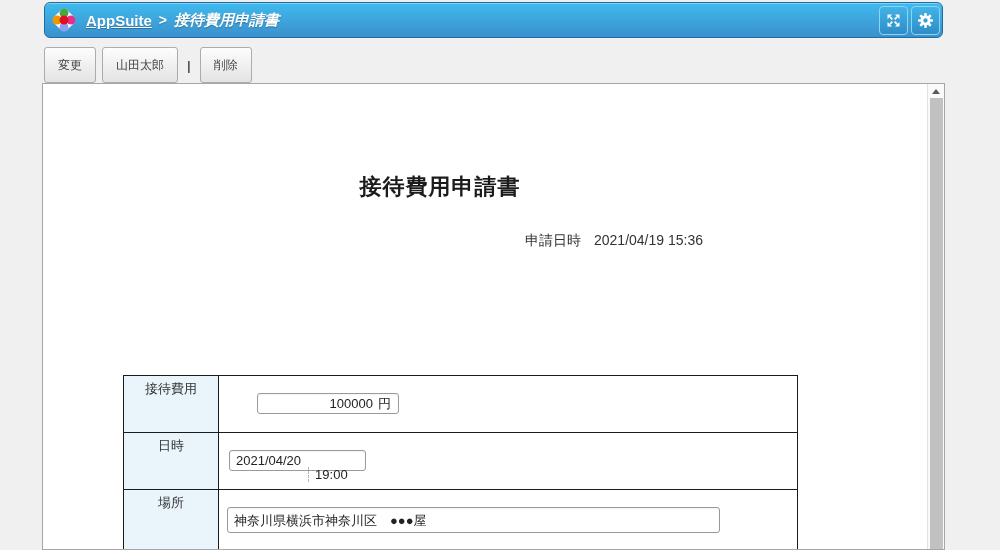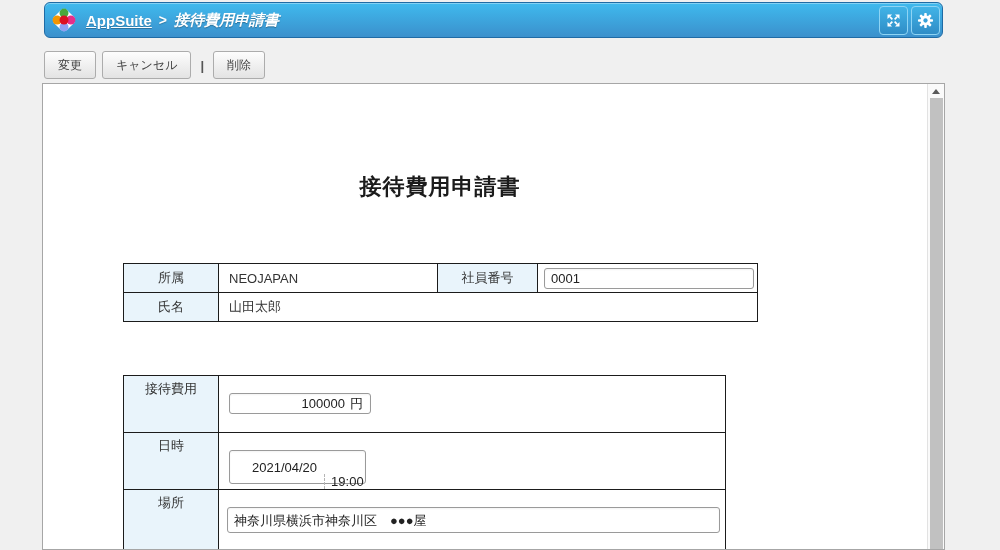--- a/index.html
+++ b/index.html
@@ -24,21 +24,21 @@
   .topbar-right { margin-left:auto; display:flex; gap:3px; }
   .bar-btn {
     width:29px; height:29px; border:1px solid #8ed4f4; border-radius:4px;
     background:linear-gradient(#41b4e7,#2f8cc6);
     display:flex; align-items:center; justify-content:center; cursor:pointer;
   }
 
   
   .toolbar { position:absolute; left:44px; top:54px; height:22px; display:flex; align-items:center; }
   .tb-btn {
-    height:28px; padding:0 13px; font-size:12px; color:#444;
+    height:36px; padding:0 13px; font-size:12px; color:#444;
     background:linear-gradient(#fdfdfd,#e3e3e3);
     border:1px solid #acacac; border-radius:3px; margin-right:6px;
     display:flex; align-items:center; justify-content:center; cursor:pointer;
     font-family:inherit;
   }
   .tb-sep { color:#555; font-size:13px; font-weight:bold; margin:0 9px 0 3px; }
 
   
   .panel {
     position:absolute; left:42px; top:83px; width:903px; height:467px;
@@ -53,36 +53,36 @@
   .applied .lbl { margin-right:13px; }
 
   table { border-collapse:collapse; position:absolute; table-layout:fixed; }
   .t1 { left:80px; top:179px; }
   .t2 { left:80px; top:291px; }
   th, td { border:1px solid #1b1b1b; font-size:13px; color:#333; font-weight:normal; }
   th { background:#e9f4fb; text-align:center; }
   .t1 th, .t1 td { height:29px; }
   .t1 td { padding-left:10px; text-align:left; }
   .t1 td.icell { padding-left:3px; }
-  .w95{width:95px;} .w100{width:100px;} .w219{width:219px;} .w220{width:220px;} .w539{width:507px;}
+  .w95{width:95px;} .w100{width:100px;} .w219{width:219px;} .w220{width:220px;} .w539{width:579px;padding-left:28px;}
   .t2 th, .t2 td { vertical-align:top; }
   .t2 th { padding-top:4px; height:57px; }
   .t2 td { padding-top:17px; text-align:left; }
   .t2 tr.cut th { height:75px; }
 
   .ibox {
     height:21px; line-height:19px; background:#fff;
     border:1px solid #9a9a9a; border-radius:3px; font-size:13px; color:#222;
     box-shadow:inset 0 1px 2px rgba(0,0,0,.05);
     display:flex; align-items:center; cursor:text;
   }
   .ibox.emp { width:210px; margin-left:3px; padding:0 6px; }
   .ibox.money { width:142px; margin-left:10px; padding:0 7px; justify-content:flex-end; }
   .ibox.money .unit { margin-left:5px; }
-  .ibox.dt { width:137px; margin-left:10px; padding:16px; }
+  .ibox.dt { width:137px; margin-left:10px; padding:0; }
   .ibox.dt .date { padding:0 7px 0 6px; }
   .ibox.dt .time { border-left:1px dashed #b5b5b5; padding:0 6px; height:15px; line-height:15px;margin-top:28px; }
   .ibox.place { width:493px; margin-left:8px; padding:12px 6px; }
 
   
   .vscroll {
     position:absolute; right:0; top:0; width:17px; height:467px;
     background:#fafafa; border-left:1px solid #e2e2e2;
   }
   .scroll-up { height:14px; display:flex; align-items:center; justify-content:center; cursor:pointer; }
@@ -136,46 +136,33 @@
           <circle cx="12" cy="12" r="6.2"></circle>
         </g>
         <circle cx="12" cy="12" r="2.7" fill="#37a0d8"></circle>
       </svg>
     </div>
   </div>
 </div>
 
 <div class="toolbar">
   <button class="tb-btn">変更</button>
-  <button class="tb-btn">キャンセル</button>
+  <button class="tb-btn">山田太郎</button>
   <span class="tb-sep">|</span>
   <button class="tb-btn">削除</button>
 </div>
 
 <div class="panel">
 
   <div class="doc-title">接待費用申請書</div>
 
+  <div class="applied">
+    <span class="lbl">申請日時</span><span>2021/04/19 15:36</span>
+  </div>
 
-  <table class="t1">
-    <tbody>
-        <tr>
-      <th class="w95">所属</th>
-      <td class="w219">NEOJAPAN</td>
-      <th class="w100">社員番号</th>
-      <td class="w220 icell">
-        <div class="ibox emp">0001</div>
-      </td>
-    </tr>
-    <tr>
-      <th>氏名</th>
-      <td colspan="3">山田太郎</td>
-    </tr>
-  </tbody>
-    </table>
 
   <table class="t2">
     <tbody>
         <tr>
       <th class="w95">接待費用</th>
       <td class="w539">
         <div class="ibox money">
           <span>100000</span>
           <span class="unit">円</span>
         </div>

